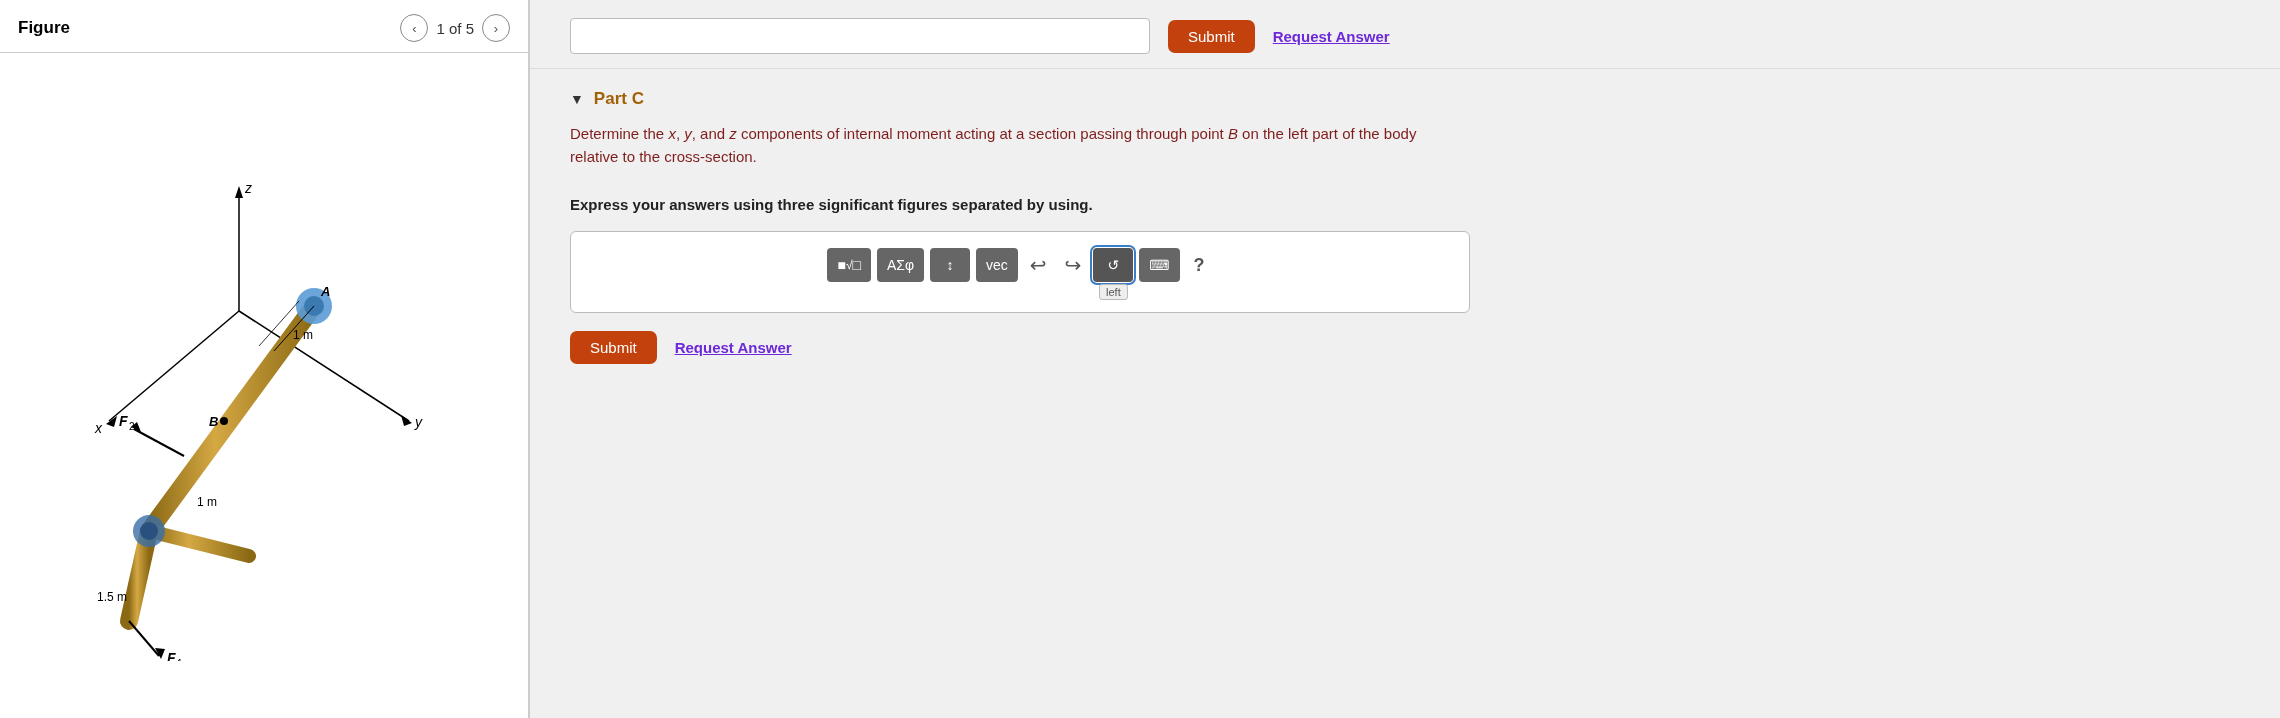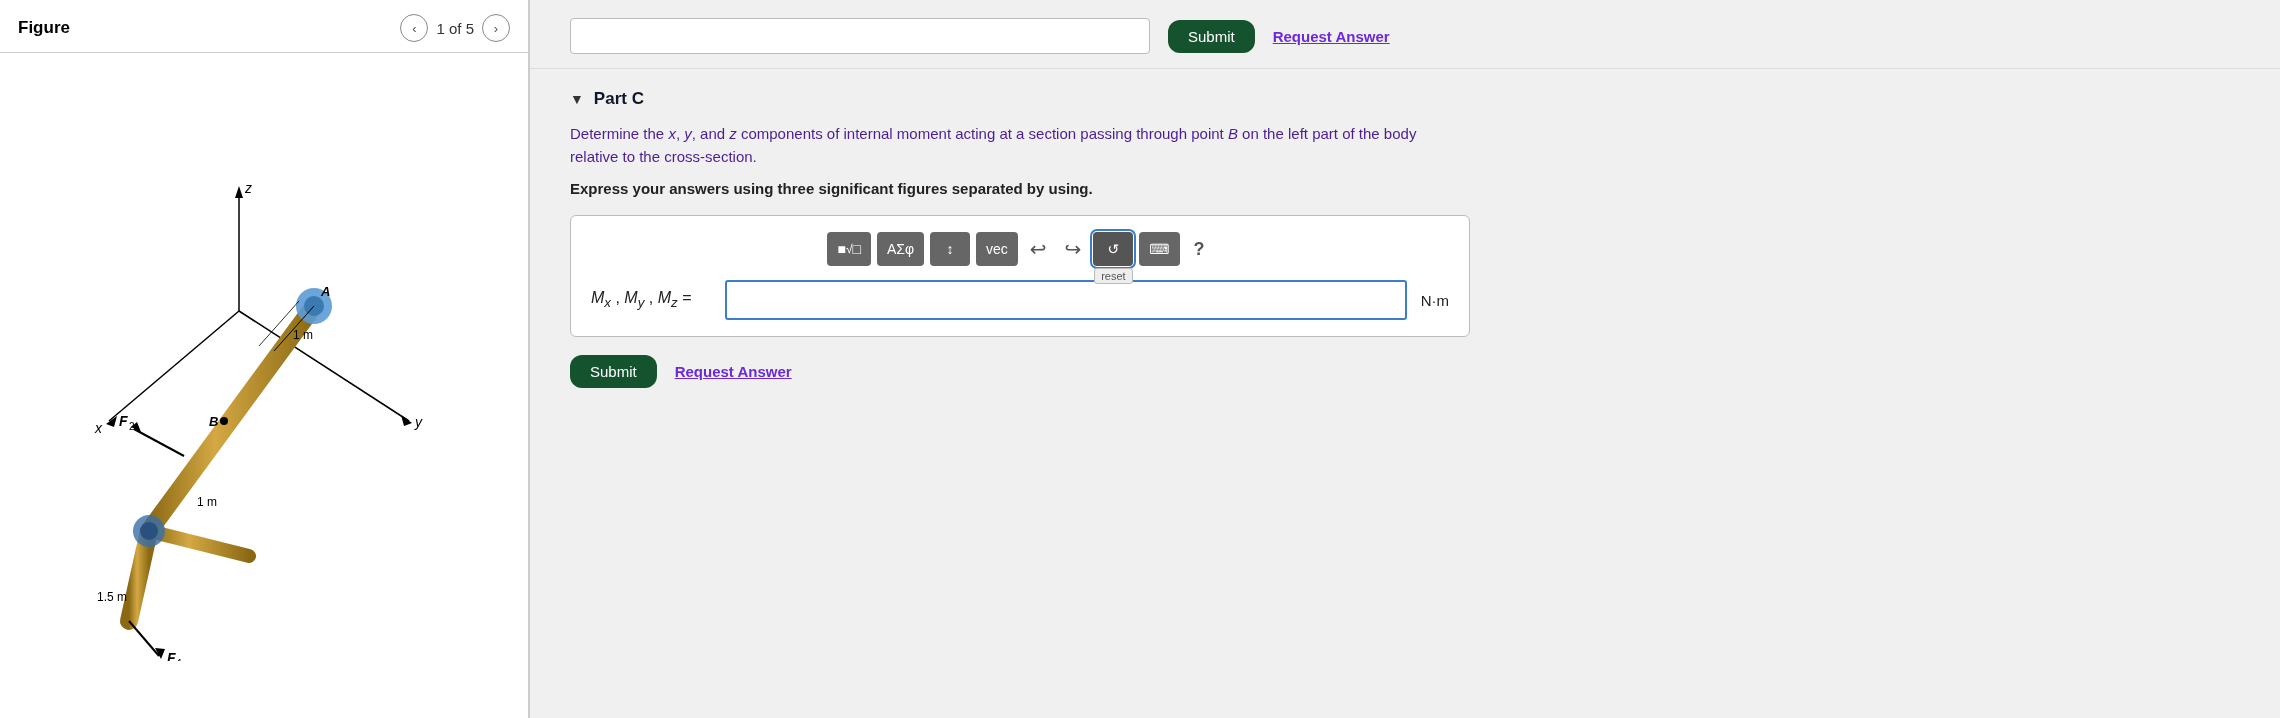--- a/index.html
+++ b/index.html
@@ -104,24 +104,24 @@
       max-width: 580px;
       height: 36px;
       border: 1px solid #bbb;
       border-radius: 4px;
       background: #fff;
       padding: 0 8px;
       font-size: 14px;
     }
 
     .btn-submit {
-      background: #14532d;
+      background: #c2410c;
       color: #fff;
       border: none;
-      border-radius: 12px;
+      border-radius: 7px;
       padding: 8px 20px;
       font-size: 15px;
       cursor: pointer;
       font-weight: 500;
     }
 
     .btn-request {
       color: #6d28d9;
       background: none;
       border: none;
@@ -146,27 +146,27 @@
 
     .part-arrow {
       font-size: 14px;
       color: #333;
       cursor: pointer;
     }
 
     .part-label {
       font-size: 17px;
       font-weight: bold;
-      color: #0f172a;
+      color: #a16207;
     }
 
     .part-description {
       font-size: 15px;
-      color: #4c1d95;
-      margin-bottom: 12px;
+      color: #7f1d1d;
+      margin-bottom: 28px;
       line-height: 1.5;
       max-width: 860px;
     }
 
     .part-instruction {
       font-size: 15px;
       font-weight: bold;
       color: #222;
       margin-bottom: 18px;
     }
@@ -409,37 +409,30 @@
         <button class="toolbar-icon-btn">
           <span>↩</span>
         </button>
         <button class="toolbar-icon-btn">
           <span>↪</span>
         </button>
         <div class="reset-tooltip">
           <button class="toolbar-btn reset-btn">
             <span>↺</span>
           </button>
-          <span class="reset-tooltip-label">reset</span>
+          <span class="reset-tooltip-label">left</span>
         </div>
         <button class="toolbar-btn">
           <span>⌨</span>
         </button>
         <button class="toolbar-help">
           <span>?</span>
         </button>
       </div>
 
-      <div class="answer-row">
-        <span class="answer-label">
-          <em>M<sub>x</sub></em> , <em>M<sub>y</sub></em> , <em>M<sub>z</sub></em> =
-        </span>
-        <input class="answer-input-main" type="text" value="" style="">
-        <span class="answer-unit">N·m</span>
-      </div>
 
     </div>
 
     <div class="bottom-bar">
       <button class="btn-submit">Submit</button>
       <button class="btn-request">Request Answer</button>
     </div>
 
   </div>
 </div>

